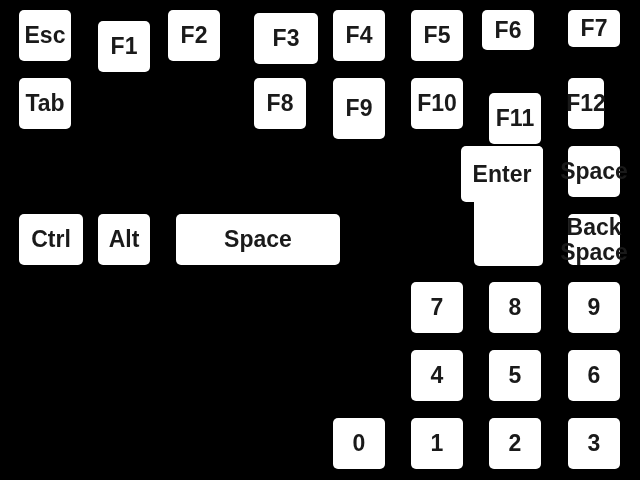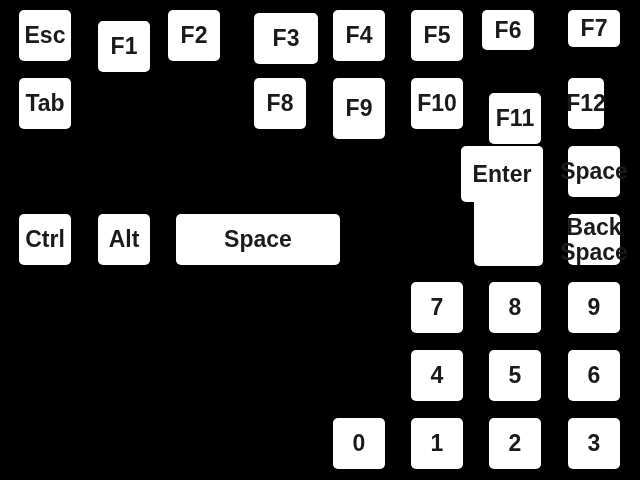--- a/index.html
+++ b/index.html
@@ -81,21 +81,21 @@
     <div class="key" style="left: 482px; top: 10px; width: 52px; height: 40px;"><span class="key-label">F6</span></div>
     <div class="key" style="left: 568px; top: 10px; width: 52px; height: 37px;"><span class="key-label">F7</span></div>
     <div class="key" style="left: 19px; top: 78px; width: 52px; height: 51px;"><span class="key-label">Tab</span></div>
     <div class="key" style="left: 254px; top: 78px; width: 52px; height: 51px;"><span class="key-label">F8</span></div>
     <div class="key" style="left: 333px; top: 78px; width: 52px; height: 61px;"><span class="key-label">F9</span></div>
     <div class="key" style="left: 411px; top: 78px; width: 52px; height: 51px;"><span class="key-label">F10</span></div>
     <div class="key" style="left: 489px; top: 78px; width: 52px; height: 51px; margin-top: 15px;"><span class="key-label">F11</span></div>
     <div class="key" style="left: 568px; top: 78px; width: 36px; height: 51px;"><span class="key-label">F12</span></div>
     <div class="key iso-enter" style="left: 461px; top: 146px; width: 82px; height: 120px;"><div class="enter-piece enter-top" style="width: 82px; height: 56px;"></div><div class="enter-piece enter-stem" style="left: 13px; width: 69px; height: 120px;"></div><div class="enter-label" style="height: 56px;">Enter</div></div>
     <div class="key" style="left: 568px; top: 146px; width: 52px; height: 51px;"><span class="key-label">Space</span></div>
-    <div class="key" style="left: 19px; top: 214px; width: 52px; height: 51px;"><span class="key-label">Ctrl</span></div>
+    <div class="key" style="left: 19px; top: 214px; width: 64px; height: 51px;"><span class="key-label">Ctrl</span></div>
     <div class="key" style="left: 98px; top: 214px; width: 52px; height: 51px;"><span class="key-label">Alt</span></div>
     <div class="key" style="left: 176px; top: 214px; width: 164px; height: 51px;"><span class="key-label">Space</span></div>
     <div class="key" style="left: 568px; top: 214px; width: 52px; height: 51px;"><span class="key-label">Back
 Space</span></div>
     <div class="key" style="left: 411px; top: 282px; width: 52px; height: 51px;"><span class="key-label">7</span></div>
     <div class="key" style="left: 489px; top: 282px; width: 52px; height: 51px;"><span class="key-label">8</span></div>
     <div class="key" style="left: 568px; top: 282px; width: 52px; height: 51px;"><span class="key-label">9</span></div>
     <div class="key" style="left: 411px; top: 350px; width: 52px; height: 51px;"><span class="key-label">4</span></div>
     <div class="key" style="left: 489px; top: 350px; width: 52px; height: 51px;"><span class="key-label">5</span></div>
     <div class="key" style="left: 568px; top: 350px; width: 52px; height: 51px;"><span class="key-label">6</span></div>

